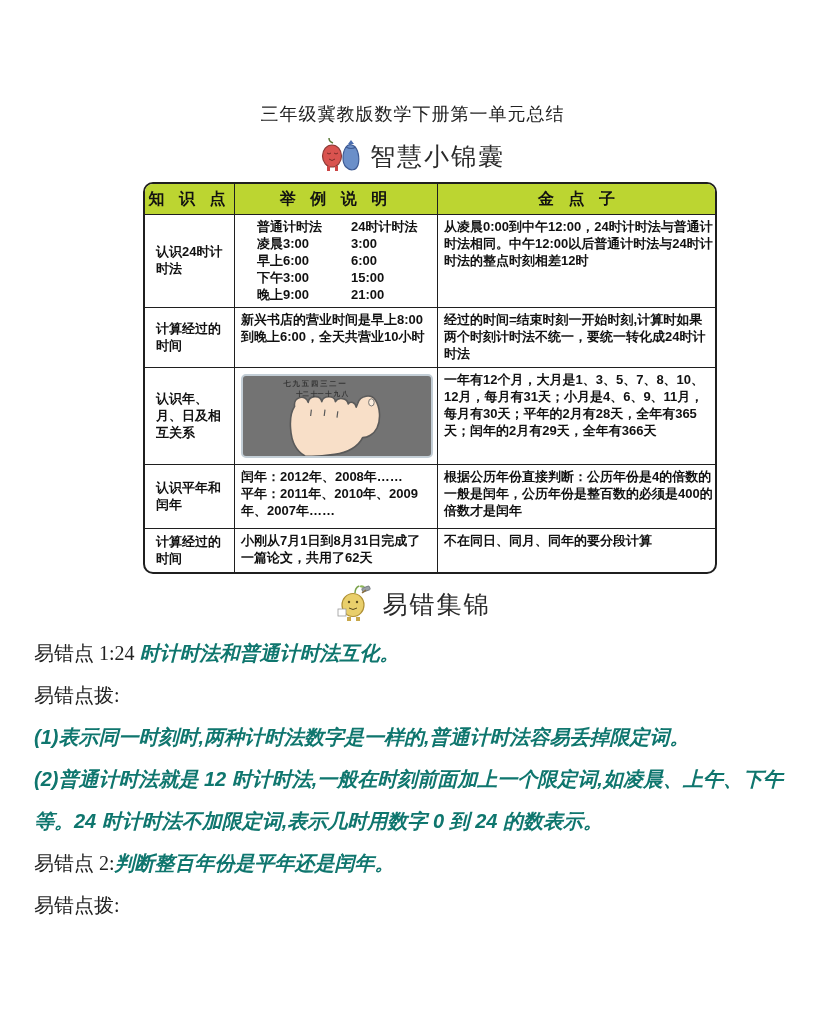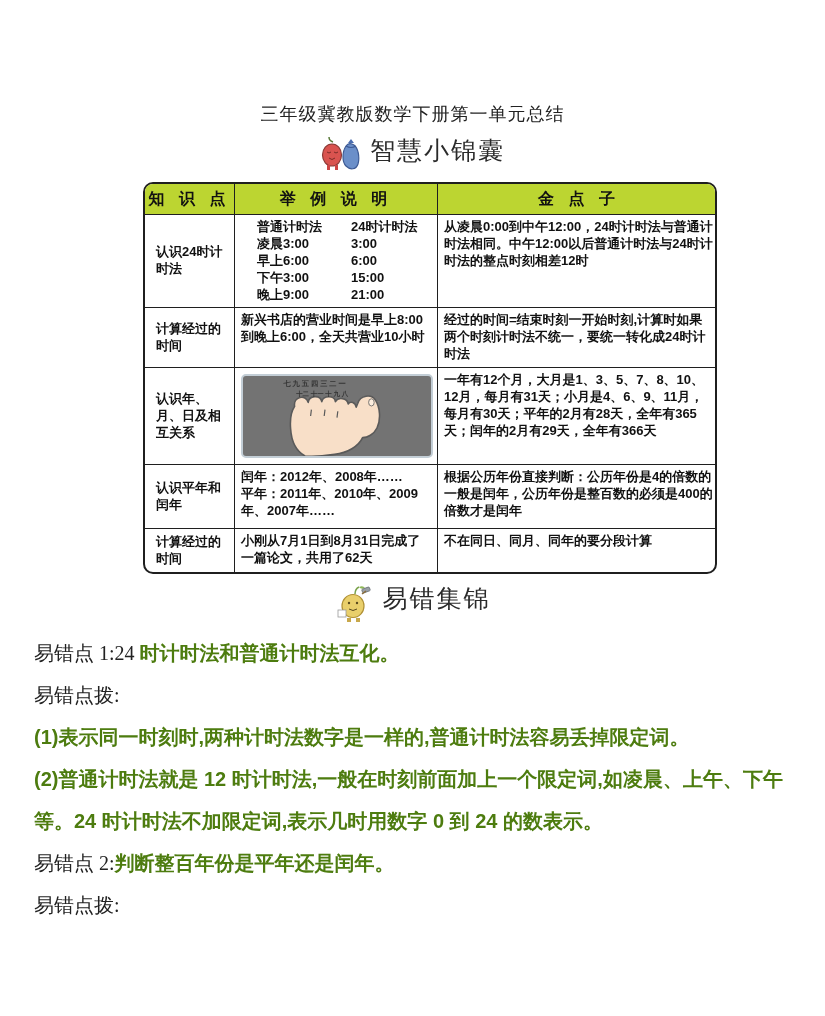--- a/index.html
+++ b/index.html
@@ -10,21 +10,21 @@
   }
   .page { position:relative; width:825px; height:1016px; }
 
   .doc-title {
     padding-top:102px; text-align:center;
     font-family:"Liberation Serif", serif;
     font-size:18px; font-weight:400; letter-spacing:1px; color:#222;
   }
 
   .section-head {
-    display:flex; align-items:flex-start; justify-content:center;
+    display:flex; align-items:center; justify-content:center;
     gap:10px; margin-top:8px; height:44px;
   }
   .section-head .sec-label {
     font-family:"Liberation Serif", serif;
     font-size:25px; letter-spacing:2px; color:#2a2a2a;
   }
 
   .table-wrap {
     margin:4px 0 0 143px; width:574px;
     border:2px solid #1f1f1f; border-radius:10px; overflow:hidden;
@@ -48,21 +48,21 @@
 
   .fist-frame {
     margin:2px auto; width:192px; height:84px;
     border:2px solid #c3ced6; border-radius:5px;
     background:#737373; display:flex; align-items:center; justify-content:center;
   }
 
   .notes { margin:6px 0 0 34px; width:760px; }
   .note-line { font-size:20px; line-height:42px; }
   .note-label { font-family:"Liberation Serif", serif; font-weight:400; color:#222; }
-  .note-text  { font-weight:700; color:#4d7c0f; }
+  .note-text  { font-weight:700; color:#0f766e;font-style:italic; }
 </style>
 </head>
 <body>
 
 <div class="page">
 
   <div class="doc-title">三年级冀教版数学下册第一单元总结</div>
 
   <div class="section-head">
     <span>

